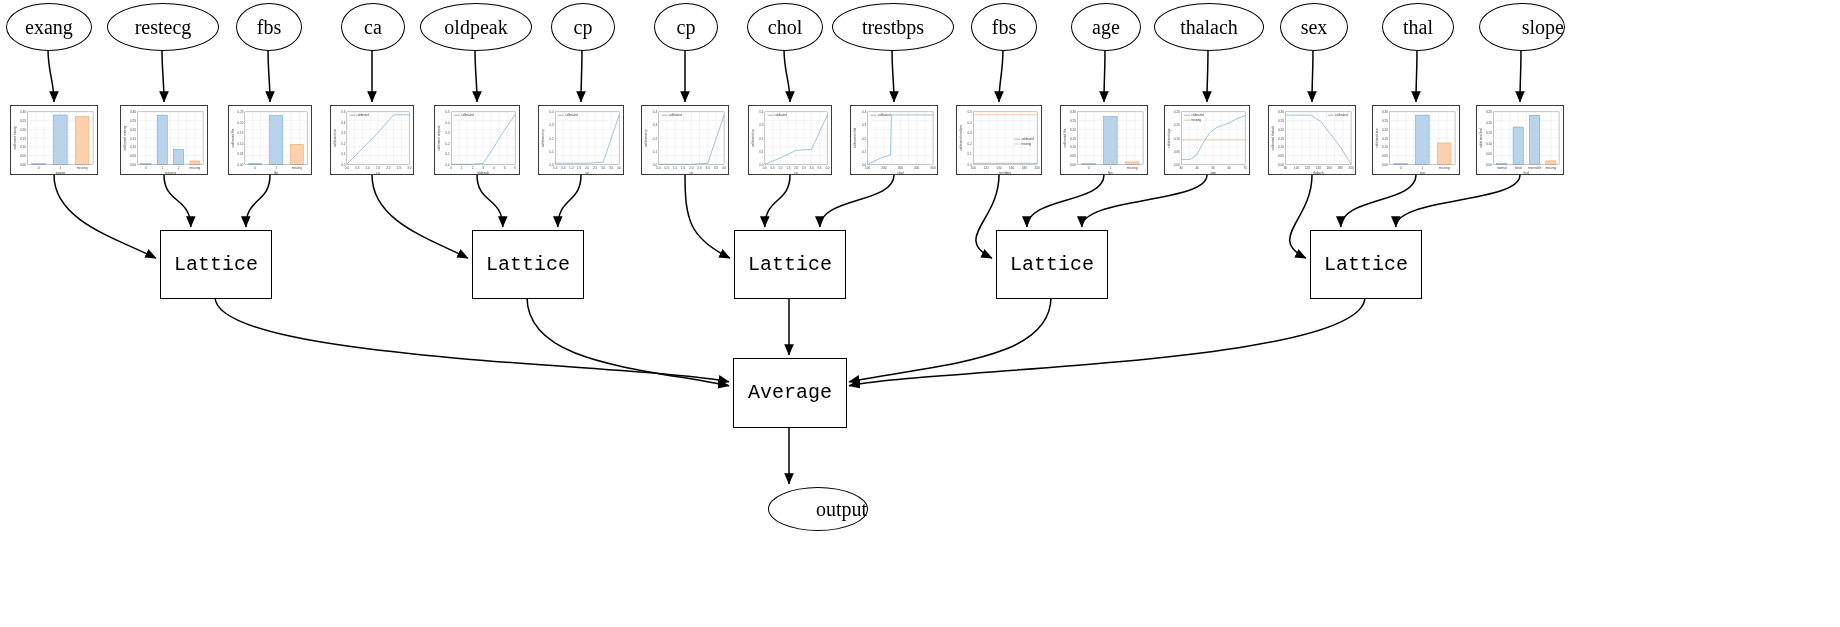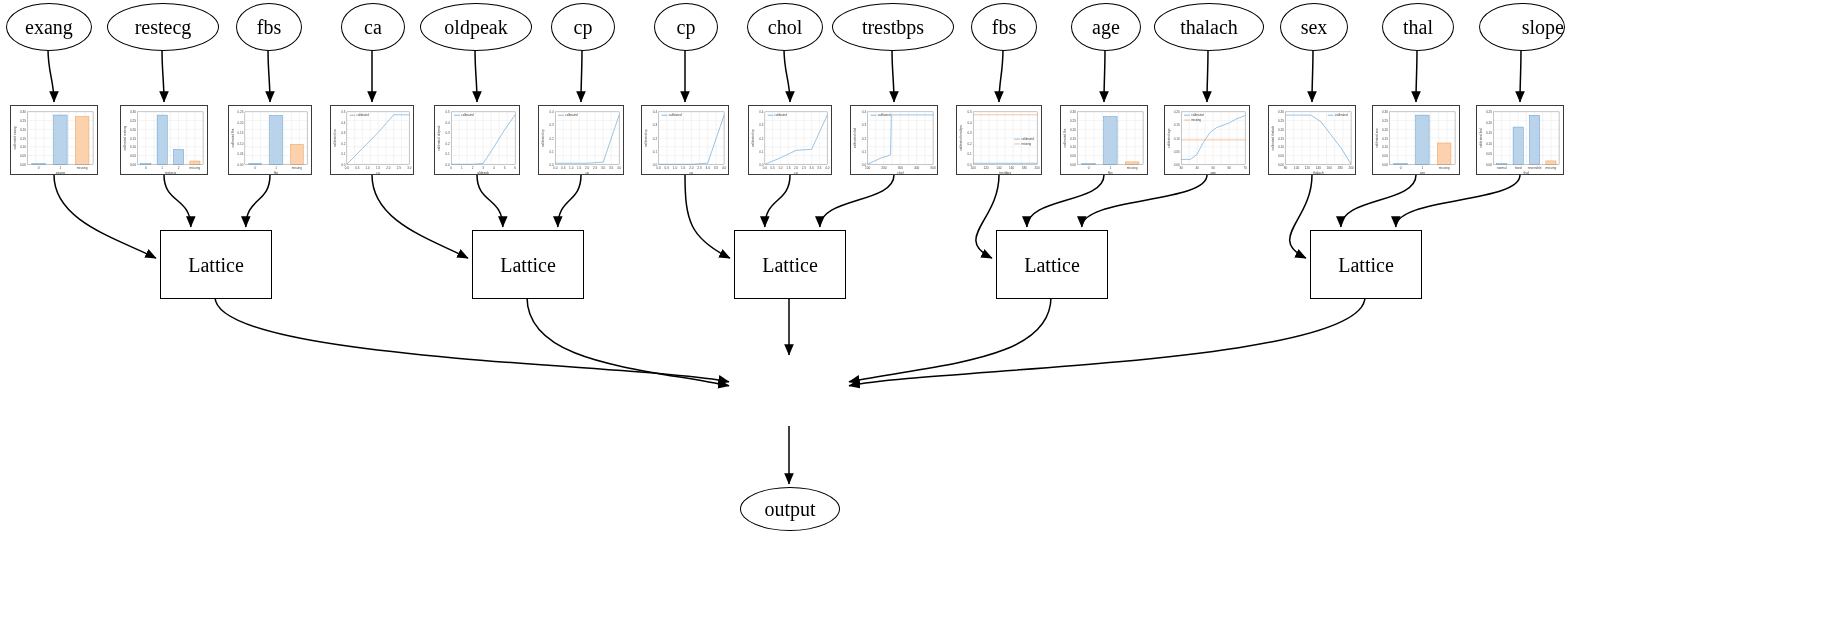--- a/index.html
+++ b/index.html
@@ -10,21 +10,21 @@
   .node-ellipse{
     position:absolute;border:1.4px solid #000;border-radius:50%;
     background:#fff;display:flex;align-items:center;justify-content:center;
     font-family:"Liberation Serif",serif;color:#000;white-space:nowrap;
   }
   .node-ellipse .lbl{font-size:20px;line-height:1;}
 
   .node-box{
     position:absolute;border:1.4px solid #000;background:#fff;
     display:flex;align-items:center;justify-content:center;
-    font-family:Liberation Serif, serif;color:#000;
+    font-family:Liberation Mono, monospace;color:#000;
   }
   .node-box .lbl{font-size:20px;line-height:1;}
 
   .plot{
     position:absolute;border:1.3px solid #3a3a3a;background:#ffffff;box-sizing:border-box;
     overflow:hidden;
   }
   .plot svg{display:block;width:100%;height:100%;}
 
   .tick-lbl{font-family:"Liberation Sans",sans-serif;fill:#4b4b4b;}
@@ -720,16 +720,19 @@
     </div>
     <div class="node-box" style="left: 734px; top: 230px; width: 110px; height: 67px;">
       <span class="lbl">Lattice</span>
     </div>
     <div class="node-box" style="left: 996px; top: 230px; width: 110px; height: 67px;">
       <span class="lbl">Lattice</span>
     </div>
     <div class="node-box" style="left: 1310px; top: 230px; width: 110px; height: 67px;">
       <span class="lbl">Lattice</span>
     </div>
-    <div class="node-ellipse" style="left: 740px; top: 487px; width: 98px; height: 42px;">
+    <div class="node-box" style="left: 733px; top: 358px; width: 112px; height: 68px;">
+      <span class="lbl">Average</span>
+    </div>
+    <div class="node-ellipse" style="left: 768px; top: 487px; width: 98px; height: 42px; justify-content: flex-end;">
       <span class="lbl">output</span>
     </div>
   </div>
 
 </body></html>

